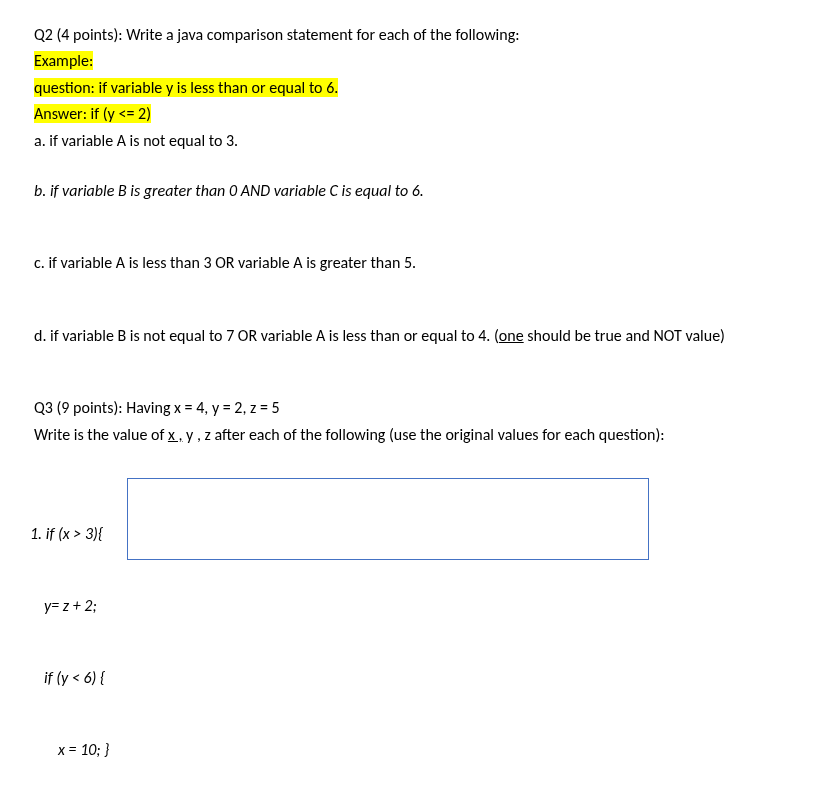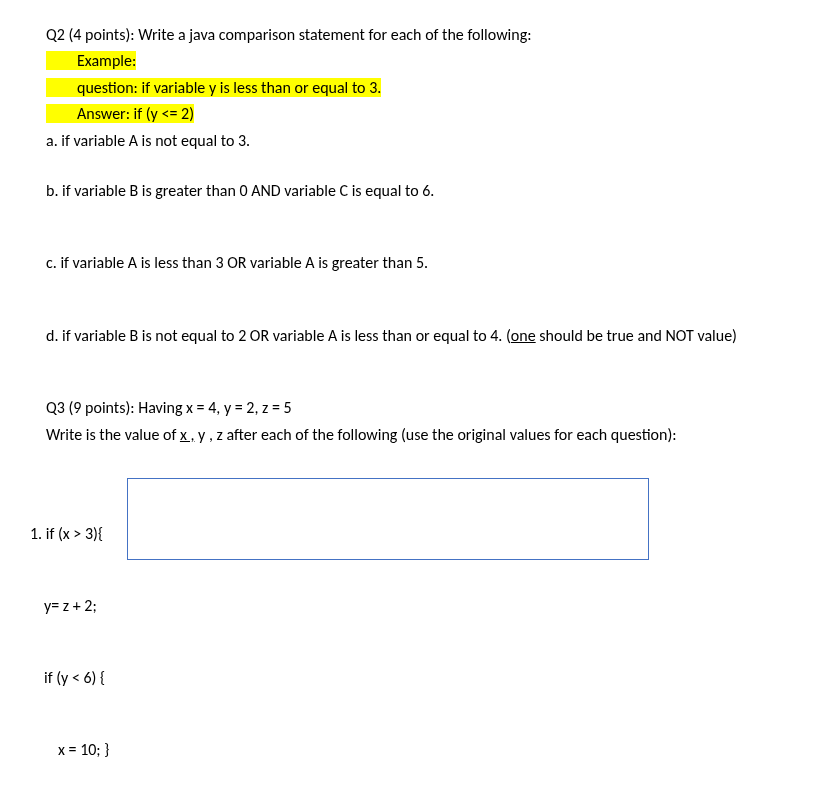--- a/index.html
+++ b/index.html
@@ -6,28 +6,28 @@
     font-family: Calibri, Arial, sans-serif;
     font-size: 16px;
     color: #000;
     margin: 0;
     padding: 20px 30px;
     width: 833px;
     box-sizing: border-box;
     line-height: 1.4;
   }
   .line {
-    margin: 4px 16px;
+    margin: 4px 4px;
   }
   .hl {
     background-color: #ffff00;
-    padding-left: 31px;
   }
   .sp {
     margin-top: 28px;
+    font-style: italic;
   }
   .sp-lg {
     margin-top: 50px;
   }
   .squiggle {
     text-decoration-line: underline;
     text-decoration-style: wavy;
     text-decoration-color: #e04040;
     text-decoration: underline;
   }
@@ -48,27 +48,27 @@
     height: 80px;
     width: 520px;
     margin-top: 4px;
   }
 </style>
 </head>
 <body>
 
 <div class="line">Q2 (4 points): Write a java comparison statement for each of the following:</div>
 <div class="line"><span class="hl">Example:</span></div>
-<div class="line"><span class="hl">question: if variable y is less than or equal to 3.</span></div>
+<div class="line"><span class="hl">question: if variable y is less than or equal to 6.</span></div>
 <div class="line"><span class="hl"> Answer: if (y &lt;= 2)</span></div>
 <div class="line">a. if variable A is not equal to 3.</div>
 <div class="line sp">b. if variable B is greater than 0 AND variable C is equal to 6.</div>
 <div class="line sp-lg">c. if variable A is less than 3 OR variable A is greater than 5.</div>
 <div class="line sp-lg">
-  <span>d. if variable B is not equal to 2 OR variable A is less than or equal to 4. (</span><span class="squiggle">one</span><span> should be true and NOT value)</span>
+  <span>d. if variable B is not equal to 7 OR variable A is less than or equal to 4. (</span><span class="squiggle">one</span><span> should be true and NOT value)</span>
 </div>
 
 <div class="line sp-lg">Q3 (9 points): Having x = 4, y = 2, z = 5</div>
 <div class="line">
   <span>Write is the value of </span><span class="squiggle">x ,</span><span> y , z after each of the following (use the original values for each question):</span>
 </div>
 
 <div class="row sp">
   <div class="code">
     <div>1. if (x &gt; 3){</div>

